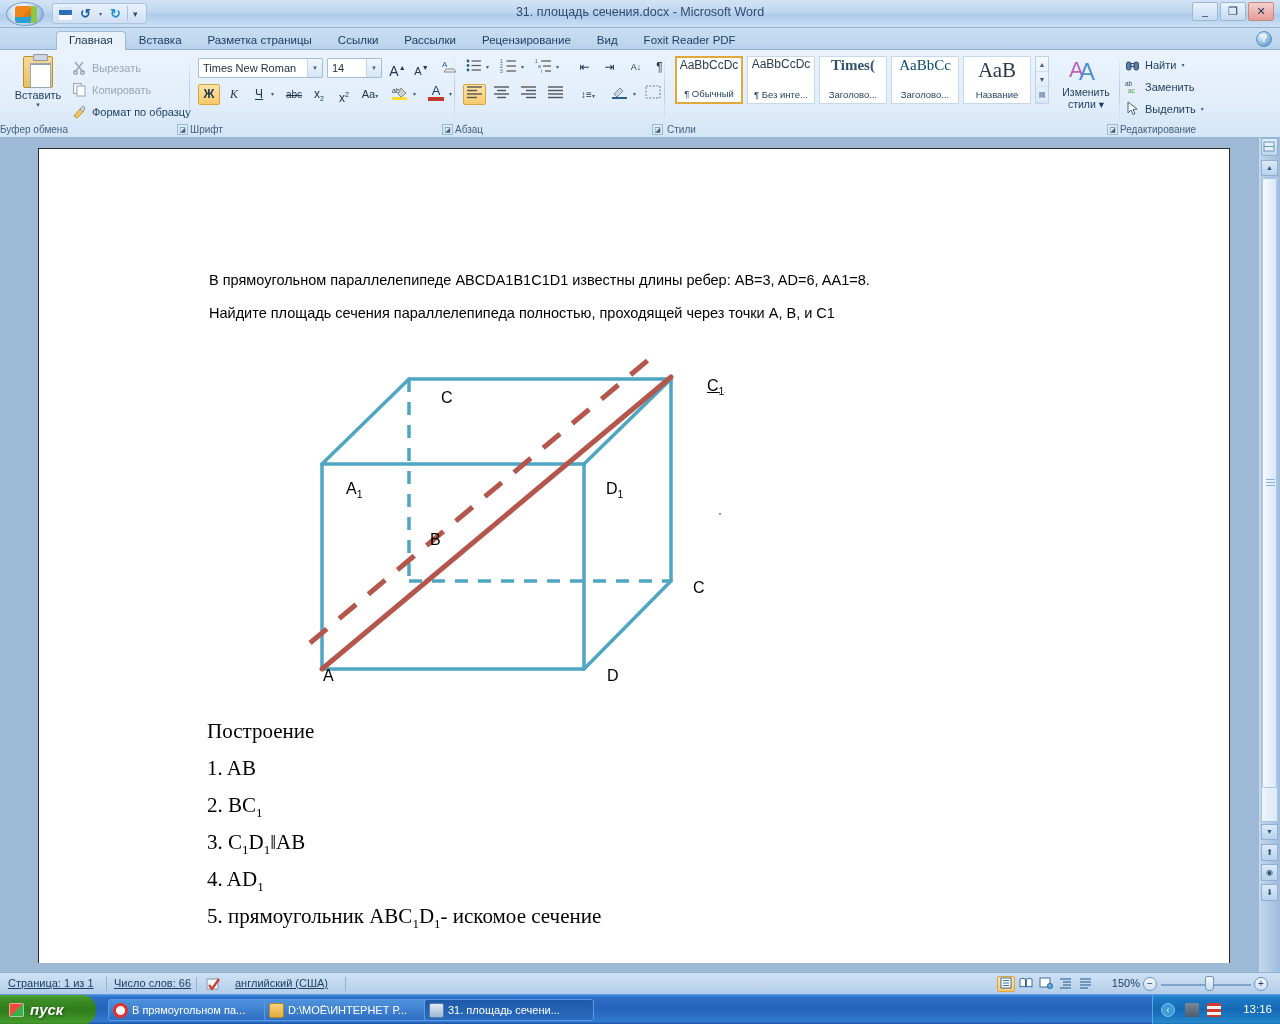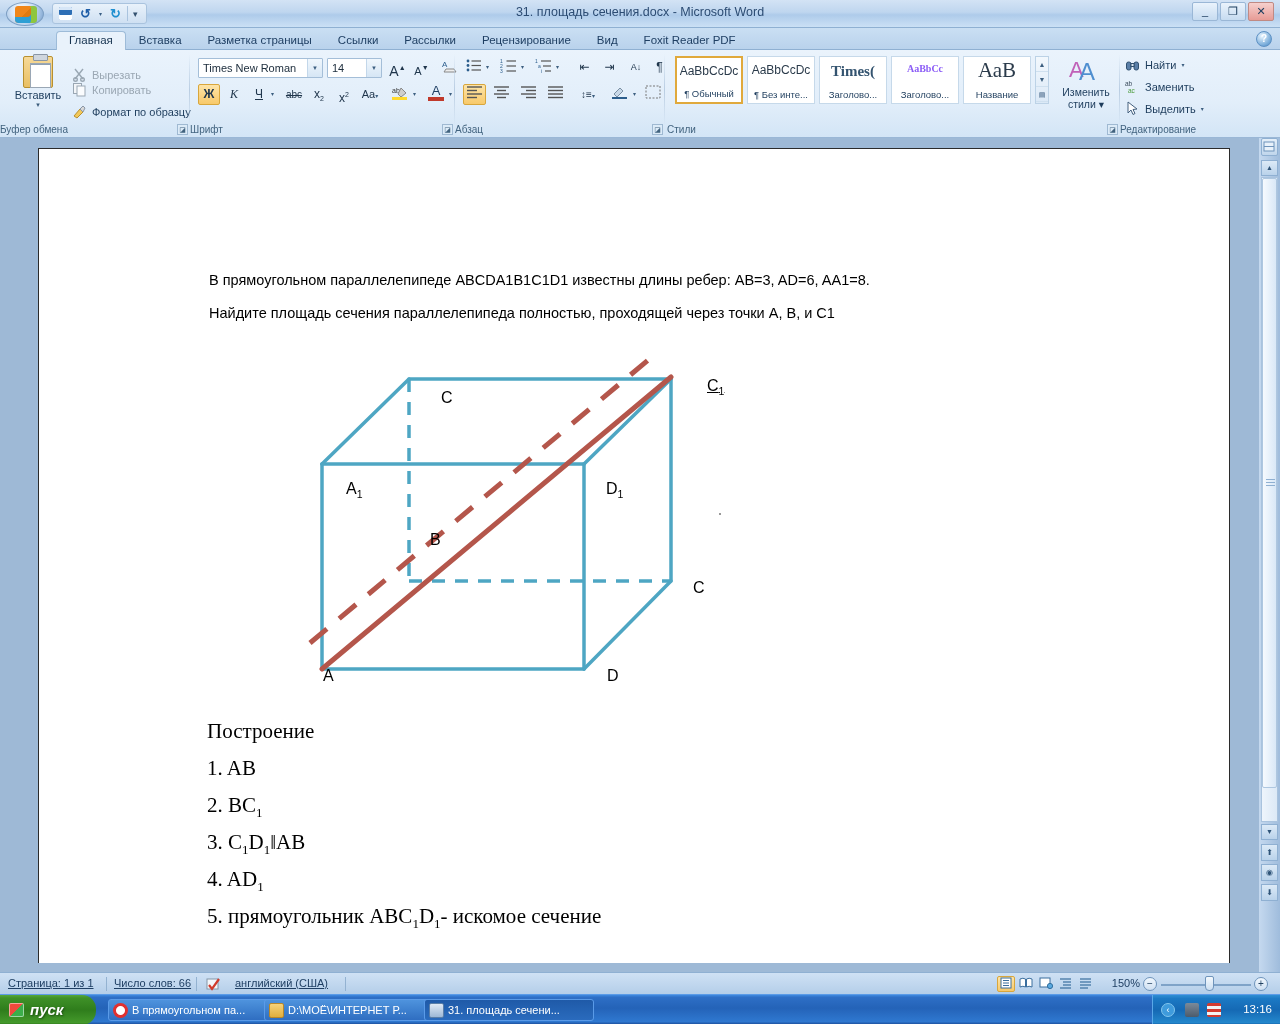--- a/index.html
+++ b/index.html
@@ -162,21 +162,21 @@
   .tbtn .sup{ font-size:7px; vertical-align:super;}
   .caret{ font-size:6px; color:#3d5f80; }
 
   
   .stylebox{
     position:absolute; top:4px; width:68px; height:48px;
     background:#fff; border:1px solid #c6d9ea; text-align:center; cursor:default;
     overflow:hidden;
   }
   .stylebox.sel{ border:2px solid #e0a93c; box-shadow:0 0 0 1px #fff inset; }
-  .stylebox .samp{ display:block; margin-top:6px; font-size:13px; color:#2b3b4b; white-space:nowrap;}
+  .stylebox .samp{ display:block; font-size:13px; color:#2b3b4b; white-space:nowrap;}
   .stylebox .nm{
     display:block; position:absolute; bottom:0; left:0; width:100%;
     font-size:9.5px; color:#1d3c5c; background:#fff; padding-bottom:3px; white-space:nowrap;
   }
 
   .gal-scroll{ position:absolute; top:4px; width:14px; height:48px;
     border:1px solid #bcd2e6; background:linear-gradient(to bottom,#f2f8fd,#dbe9f7);}
   .gal-scroll div{ height:15px; font-size:7px; color:#3d5f80; text-align:center; line-height:15px;
     border-bottom:1px solid #cfe0ef;}
 
@@ -360,21 +360,21 @@
 
 <div class="ribbon">
 
   <div class="grp" style="left:0; width:190px;">
     <div class="paste-big">
       <div class="paste-ico"></div>
       <div class="ptxt">Вставить</div>
       <div class="pcar">▾</div>
     </div>
 
-    <div class="cbitem dim" style="top:15px;">
+    <div class="cbitem dim" style="top:8px;">
       <span class="sq-ico">
         <svg width="15" height="15" viewBox="0 0 15 15">
             <g stroke="#9aa7b3" stroke-width="1.4" fill="none">
               <line x1="3" y1="2" x2="11" y2="12"></line>
               <line x1="11" y1="2" x2="3" y2="12"></line>
               <circle cx="3.5" cy="12.5" r="1.8"></circle>
               <circle cx="10.5" cy="12.5" r="1.8"></circle>
             </g>
           </svg>
       </span>
@@ -569,21 +569,21 @@
     </div>
     <div class="stylebox" style="left:82px;">
       <span class="samp" style="font-size:12px;">AaBbCcDc</span>
       <span class="nm">¶ Без инте...</span>
     </div>
     <div class="stylebox" style="left:154px;">
       <span class="samp serif" style="font-size:15px;font-weight:bold;color:#33536f;">Times(</span>
       <span class="nm">Заголово...</span>
     </div>
     <div class="stylebox" style="left:226px;">
-      <span class="samp serif" style="font-size:10px;font-weight:bold;color:#8b5cf6;">AaBbCc</span>
+      <span class="samp serif" style="font-size:15px;font-weight:normal;color:#0c4a6e;">AaBbCc</span>
       <span class="nm">Заголово...</span>
     </div>
     <div class="stylebox" style="left:298px;">
       <span class="samp serif" style="font-size:21px;margin-top:1px;color:#2b3b4b;">АаВ</span>
       <span class="nm">Название</span>
     </div>
 
     <div class="gal-scroll" style="left:370px;">
       <div>▲</div>
       <div>▼</div>

